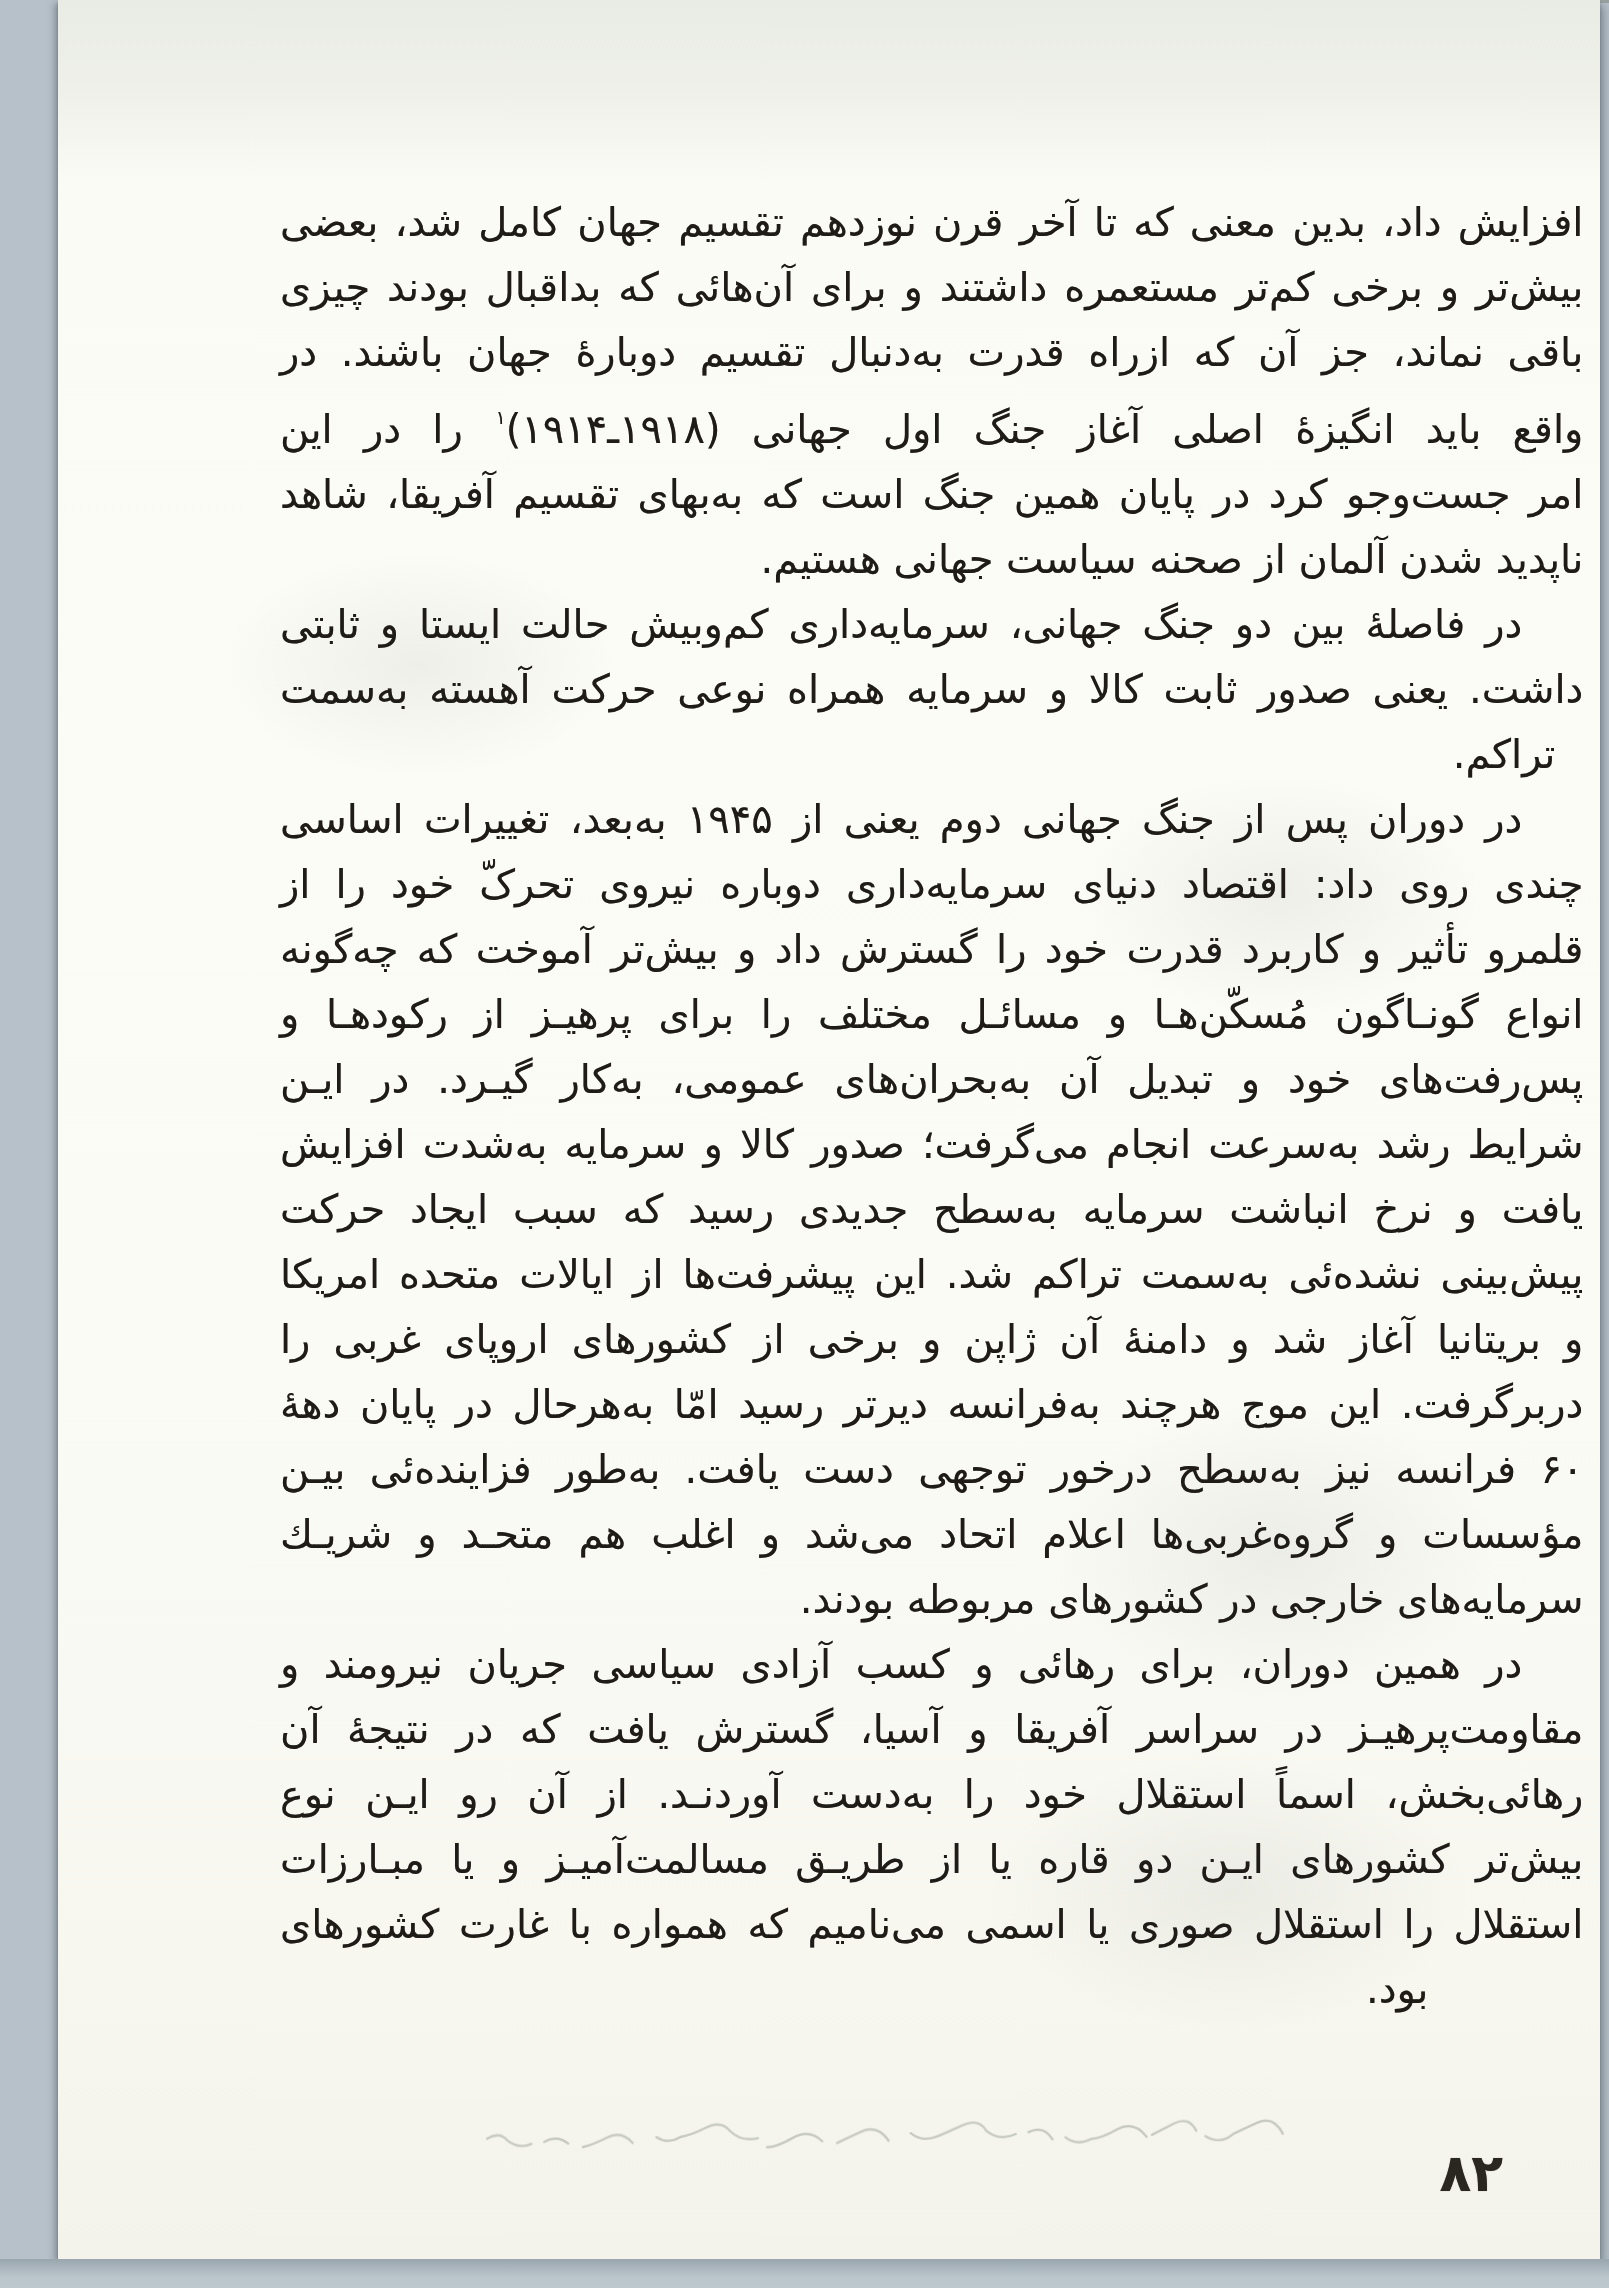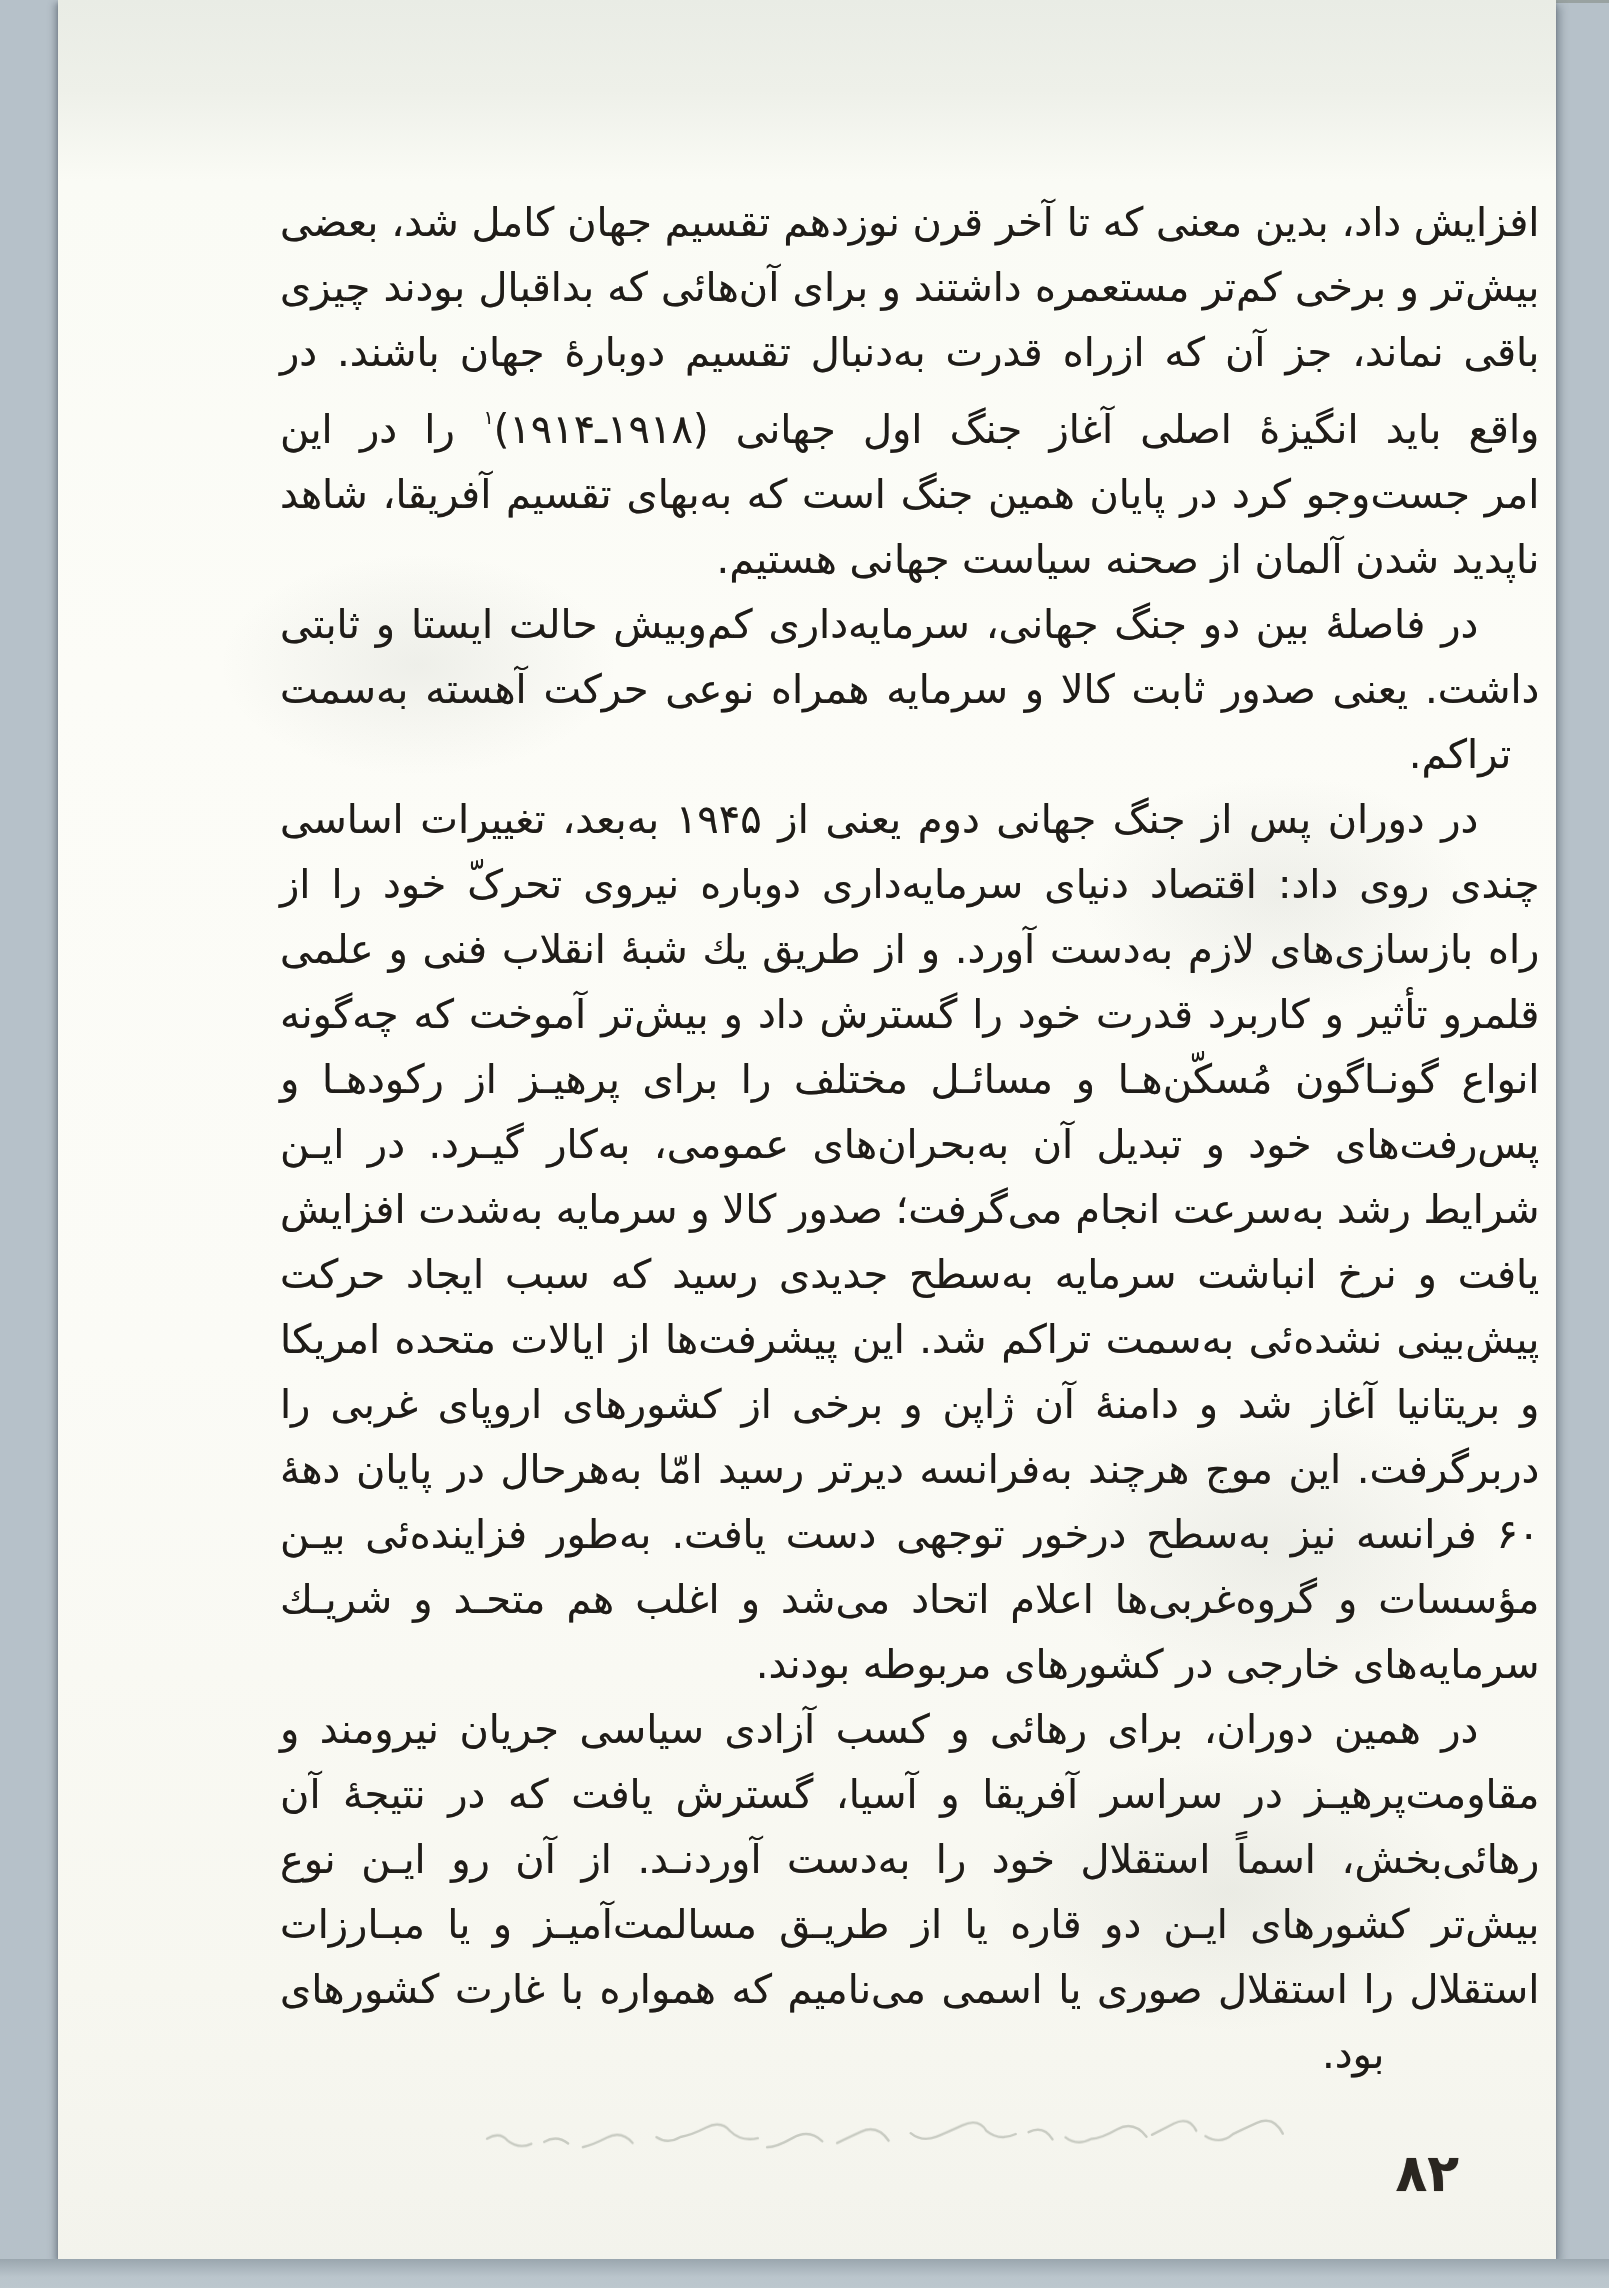--- a/index.html
+++ b/index.html
@@ -13,20 +13,21 @@
   .page{
     position:absolute;
     left:58px;top:0;
     width:1498px;height:2259px;
     background:linear-gradient(180deg,
       #e9ece5 0%,#eef0e9 4%,#fafbf5 8%,
       #fcfcf7 30%,#fbfbf6 60%,#f7f7f0 88%,#f3f3ec 100%);
     box-shadow:-3.7px 2.8px 6.5px rgba(70,80,92,.38),
                4.6px 4.6px 8.3px rgba(70,80,92,.42),
                0 2.8px 2.8px rgba(60,70,82,.35);
+    padding-left:44px;
   }
   .top-edge{
     position:absolute;left:189px;top:0;width:1420px;height:2.8px;
     background:#767c72;opacity:.45;
   }
   .text-block{
     position:absolute;
     top:190px;left:222px;right:16.6px;
     direction:rtl;
     color:#1f1c18;
@@ -101,21 +102,20 @@
         <div class="line last">ناپدید شدن آلمان از صحنه سیاست جهانی هستیم.</div>
       </div>
       <div class="para indented">
         <div class="line">در فاصلۀ بین دو جنگ جهانی، سرمایه‌داری کم‌وبیش حالت ایستا و ثابتی</div>
         <div class="line">داشت. یعنی صدور ثابت کالا و سرمایه همراه نوعی حرکت آهسته به‌سمت</div>
         <div class="line last" style="padding-right: 28px;">تراکم.</div>
       </div>
       <div class="para indented">
         <div class="line">در دوران پس از جنگ جهانی دوم یعنی از ۱۹۴۵ به‌بعد، تغییرات اساسی</div>
         <div class="line">چندی روی داد: اقتصاد دنیای سرمایه‌داری دوباره نیروی تحرکّ خود را از</div>
-        <div class="line">راه بازسازی‌های لازم به‌دست آورد. و از طریق یك شبۀ انقلاب فنی و علمی</div>
         <div class="line">قلمرو تأثیر و کاربرد قدرت خود را گسترش داد و بیش‌تر آموخت که چه‌گونه</div>
         <div class="line">انواع گونـاگون مُسکّن‌هـا و مسائـل مختلف را برای پرهیـز از رکودهـا و</div>
         <div class="line">پس‌رفت‌های خود و تبدیل آن به‌بحران‌های عمومی، به‌کار گیـرد. در ایـن</div>
         <div class="line">شرایط رشد به‌سرعت انجام می‌گرفت؛ صدور کالا و سرمایه به‌شدت افزایش</div>
         <div class="line">یافت و نرخ انباشت سرمایه به‌سطح جدیدی رسید که سبب ایجاد حرکت</div>
         <div class="line">پیش‌بینی نشده‌ئی به‌سمت تراکم شد. این پیشرفت‌ها از ایالات متحده امریکا</div>
         <div class="line">و بریتانیا آغاز شد و دامنۀ آن ژاپن و برخی از کشورهای اروپای غربی را</div>
         <div class="line">دربرگرفت. این موج هرچند به‌فرانسه دیرتر رسید امّا به‌هرحال در پایان دهۀ</div>
         <div class="line">۶۰ فرانسه نیز به‌سطح درخور توجهی دست یافت. به‌طور فزاینده‌ئی بیـن</div>
         <div class="line">مؤسسات و گروه‌غربی‌ها اعلام اتحاد می‌شد و اغلب هم متحـد و شریـك</div>

